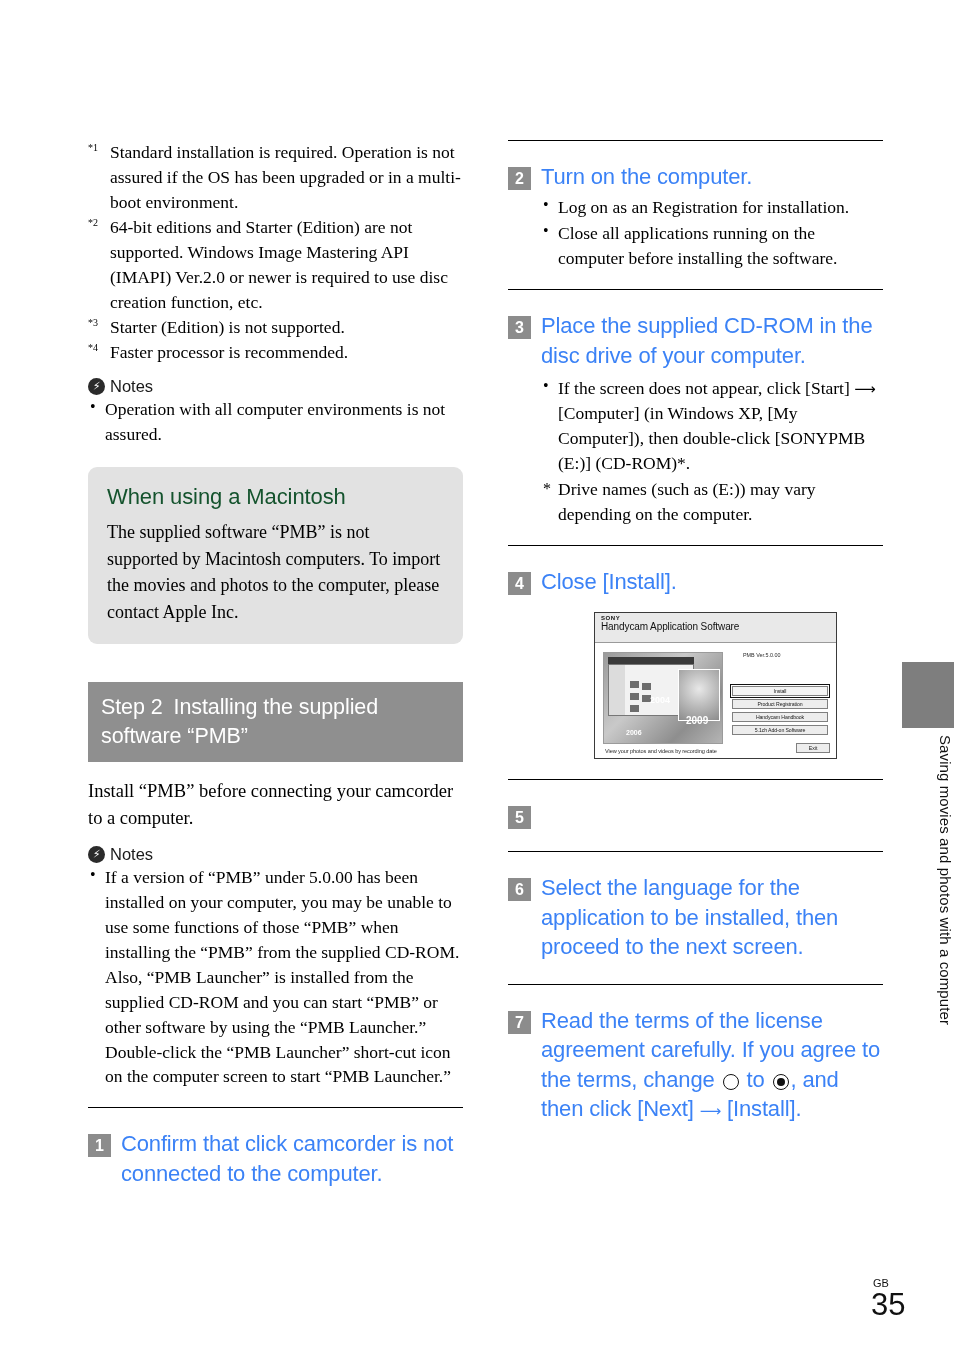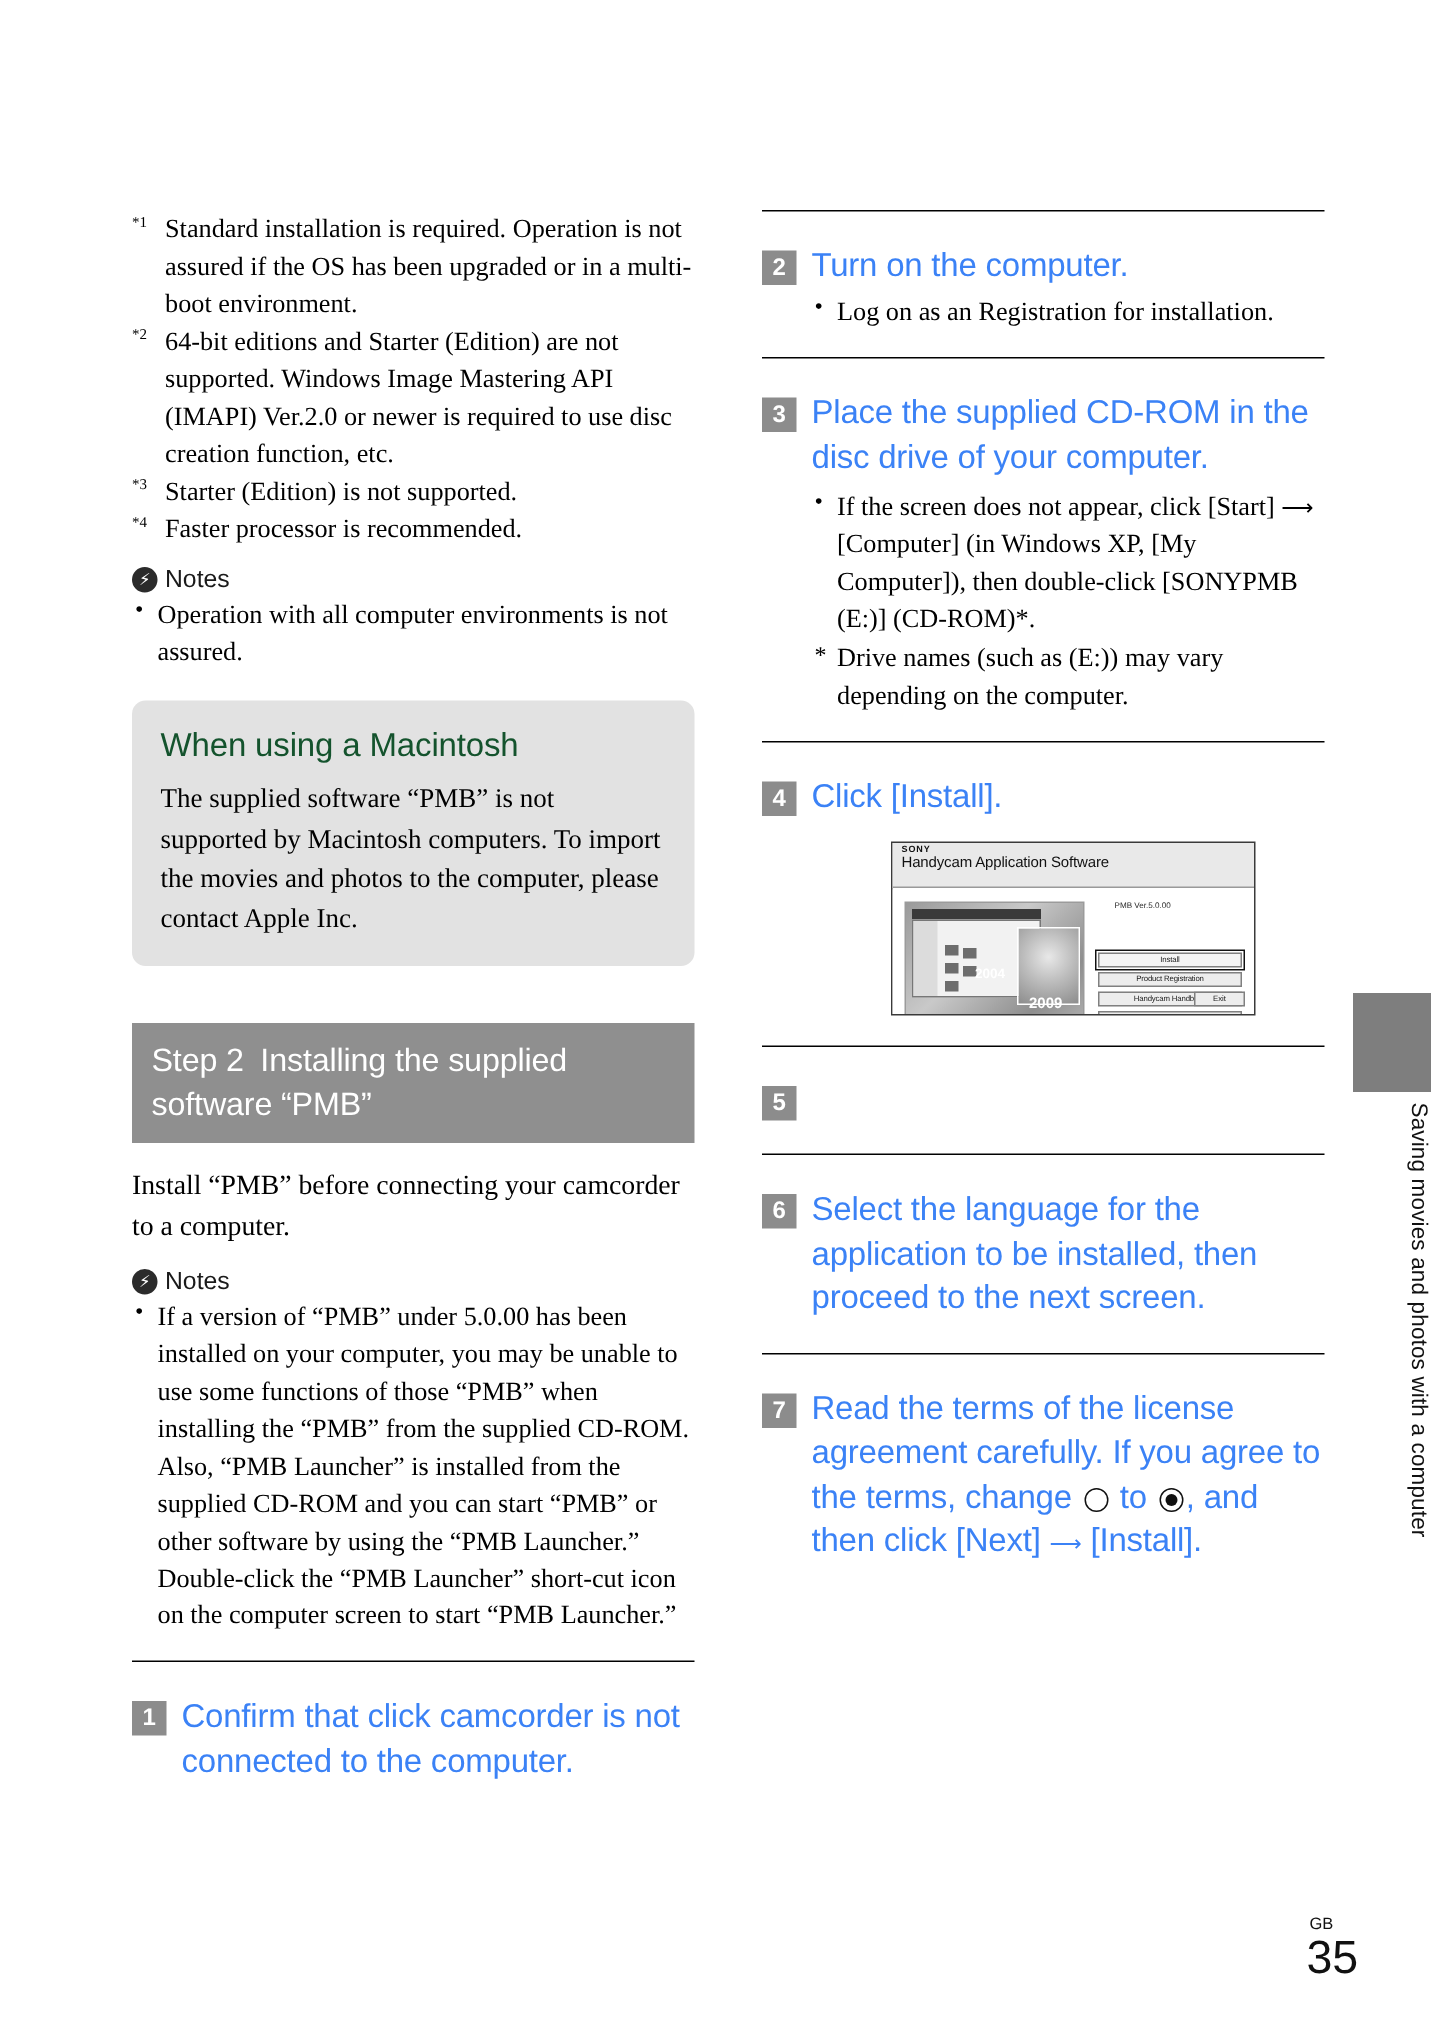--- a/index.html
+++ b/index.html
@@ -123,21 +123,21 @@
   }
   .radio.on::after{
     content:""; position:absolute; left:50%; top:50%;
     width:8px; height:8px; background:#111; border-radius:50%;
     transform:translate(-50%,-50%);
   }
 
   
   .shotwrap{ margin-top:16px; margin-left:86px; }
   .shot{
-    width:243px; height:116px;
+    width:243px; height:147px;
     border:1px solid #3a3a3a;
     background:#ffffff;
     position:relative;
     font-family:"Liberation Sans", sans-serif;
     overflow:hidden;
   }
   .shot-head{
     height:30px; background:#e9e9e9; border-bottom:1px solid #9a9a9a;
     padding:2px 6px 0 6px;
   }
@@ -267,41 +267,42 @@
 
     <hr class="rule">
 
     <div class="step" style="margin-top:21px;">
       <span class="badge">2</span>
       <span class="step-title">Turn on the computer.</span>
     </div>
     <div class="step-sub" style="margin-top:4px;">
       <ul class="bullets">
         <li>Log on as an Registration for installation.</li>
+        <li>Close all applications running on the computer before installing the software.</li>
       </ul>
     </div>
 
     <hr class="rule" style="margin-top:18px;">
 
     <div class="step" style="margin-top:21px;">
       <span class="badge">3</span>
       <span class="step-title">Place the supplied CD-ROM in the disc drive of your computer.</span>
     </div>
     <div class="step-sub" style="margin-top:6px;">
       <ul class="bullets">
         <li><span>If the screen does not appear, click [Start]</span> <span class="arrow">⟶</span> <span>[Computer] (in Windows XP, [My Computer]), then double-click [SONYPMB (E:)] (CD-ROM)*.</span></li>
         <li class="star">Drive names (such as (E:)) may vary depending on the computer.</li>
       </ul>
     </div>
 
     <hr class="rule" style="margin-top:18px;">
 
     <div class="step" style="margin-top:21px;">
       <span class="badge">4</span>
-      <span class="step-title">Click [Install].</span>
+      <span class="step-title">Close [Install].</span>
     </div>
 
     <div class="shotwrap">
       <div class="shot">
         <div class="shot-head">
           <div class="shot-sony">SONY</div>
           <div class="shot-title">Handycam Application Software</div>
         </div>
         <div class="shot-body">
           <div class="shot-art">

